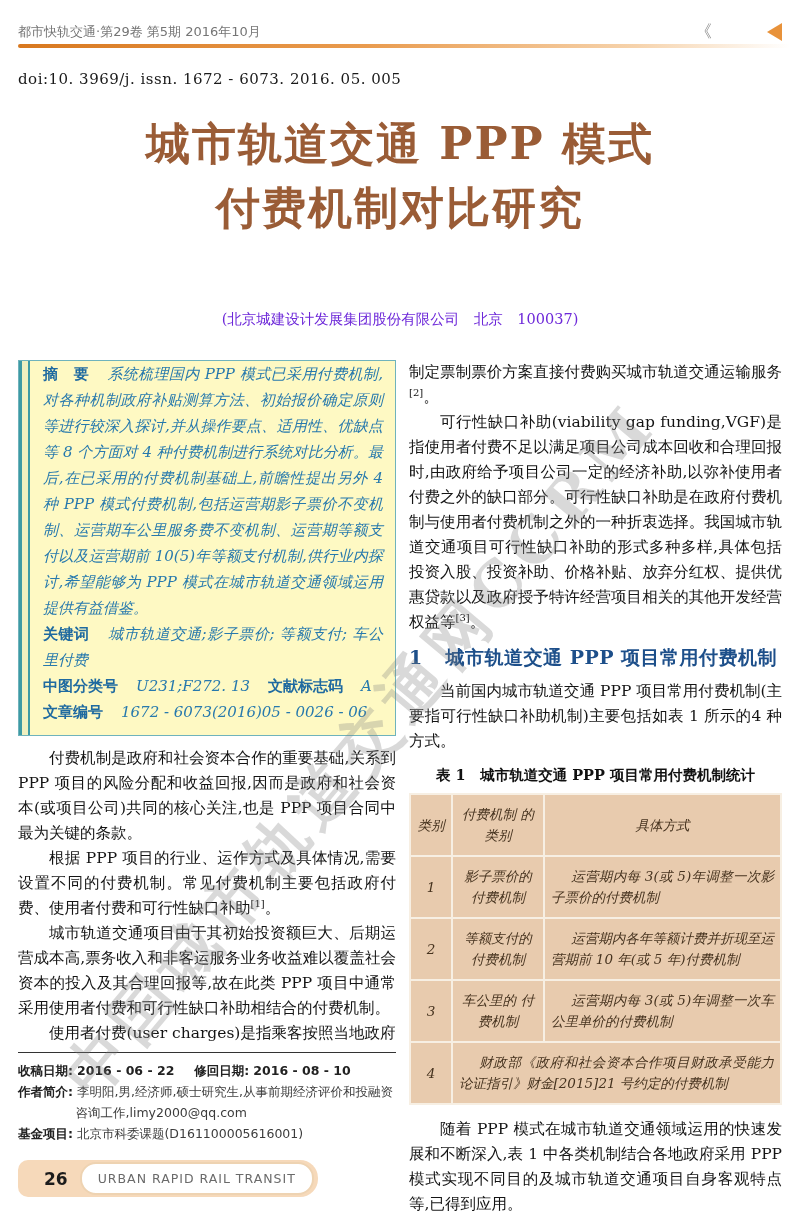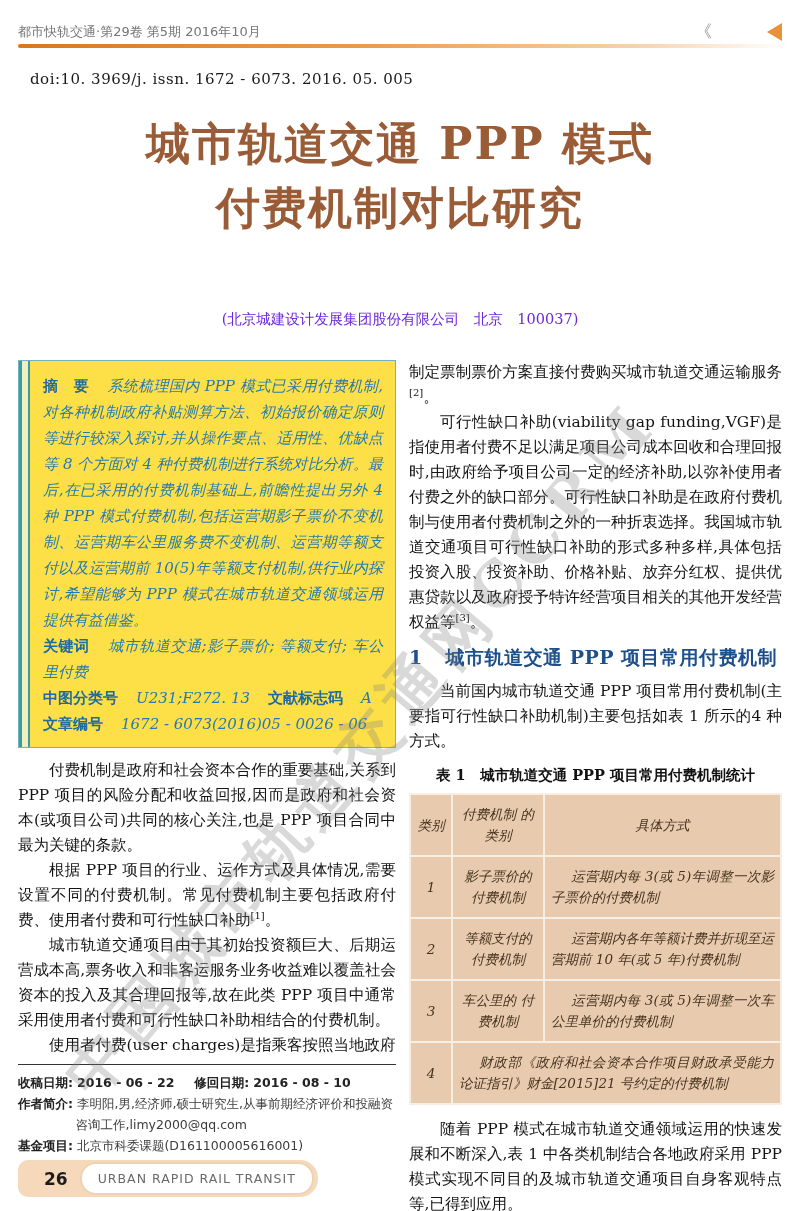--- a/index.html
+++ b/index.html
@@ -29,21 +29,21 @@
     border-bottom: 9px solid transparent;
     border-right: 15px solid #e8923a;
   }
   .header-rule {
     position: absolute; top: 44px; left: 18px; right: 10px; height: 4px;
     background: linear-gradient(90deg, #d8781f 0%, #e99b4e 45%, #f6d3ac 80%, #ffffff 100%);
     border-radius: 2px;
   }
 
   
-  .doi-line { position: absolute; top: 70px; left: 18px; font-size: 15px; color: #1a1a1a; letter-spacing: 0.5px; margin-left: 12px; }
+  .doi-line { position: absolute; top: 70px; left: 18px; font-size: 15px; color: #1a1a1a; letter-spacing: 0.5px; }
   .article-title {
     position: absolute; top: 112px; left: 0; right: 0;
     text-align: center; color: #9a5c36; font-weight: bold;
     font-size: 44px; line-height: 64px; letter-spacing: 2px;
   }
   .authors-line { position: absolute; top: 280px; left: 0; right: 0; text-align: center; font-size: 17px; color: #2b2b2b; letter-spacing: 2px; }
   .affiliation-line { position: absolute; top: 310px; left: 0; right: 0; text-align: center; font-size: 14.5px; color: #6d28d9; }
 
   
   .watermark {
@@ -65,24 +65,24 @@
     font-size: 15.5px; line-height: 25px; color: #141414;
     text-align: justify; text-indent: 2em;
   }
   p.no-indent { text-indent: 0; }
   sup { font-size: 10px; line-height: 0; }
 
   
   .abstract-box {
     position: relative;
     border: 1px solid #6fb3bc;
-    padding: 12px 12px 10px 24px;
+    padding: 0 12px 10px 24px;
     min-height: 342px;
     margin-bottom: 10px;
-    background: #fde047;
+    background: #fef9c3;
   }
   .abstract-accent-bar {
     position: absolute; left: 0; top: 0; bottom: 0; width: 11px;
     background: linear-gradient(90deg, #3d9aa4 0 3px, #eff0c0 3px 9px, #3d9aa4 9px 11px);
   }
   .abstract-box p {
     font-size: 15px; line-height: 26px; color: #2779ad;
     text-align: justify; font-style: italic;
   }
   .abstract-box b { font-style: normal; font-weight: bold; color: #1f6aa0; }

